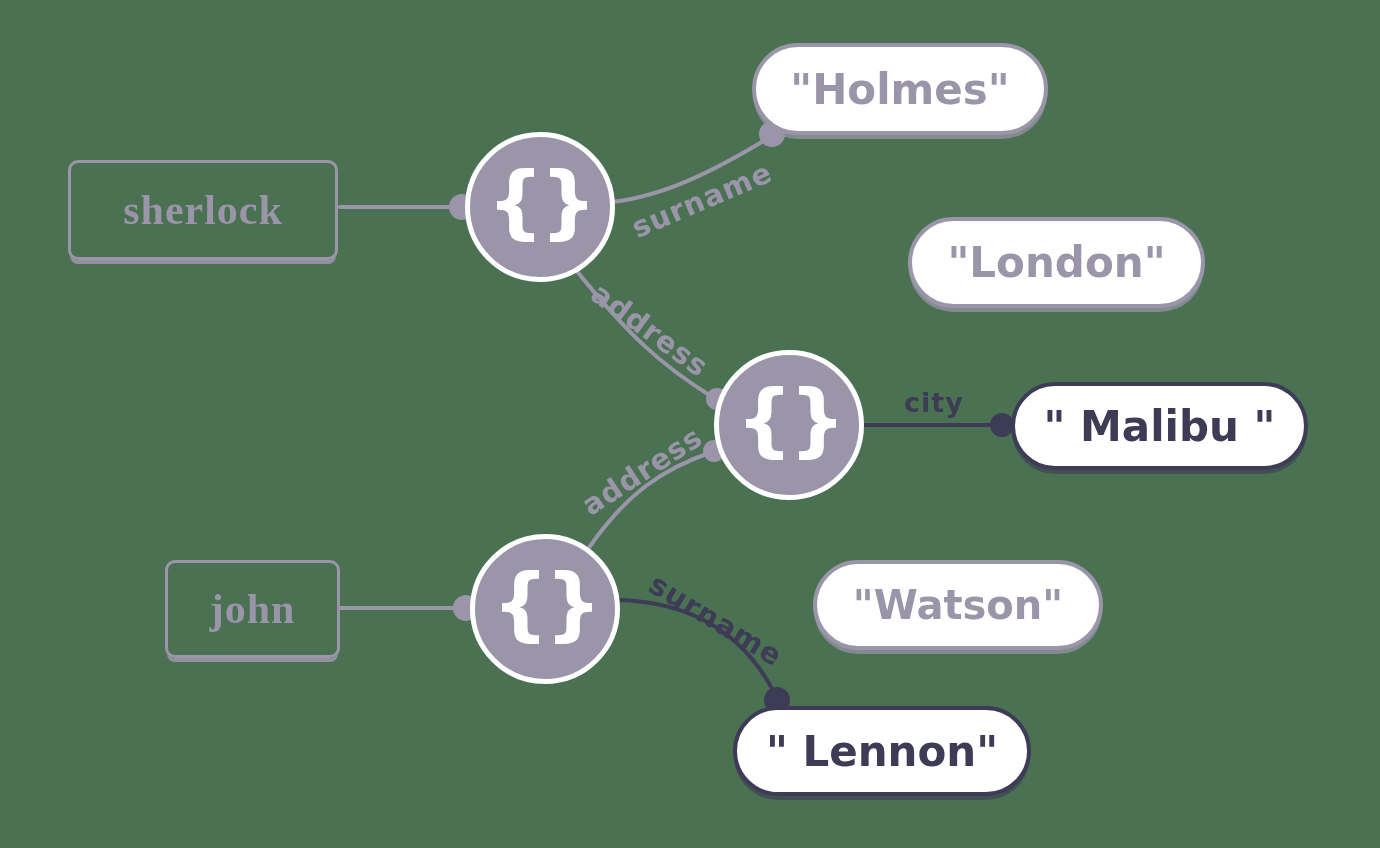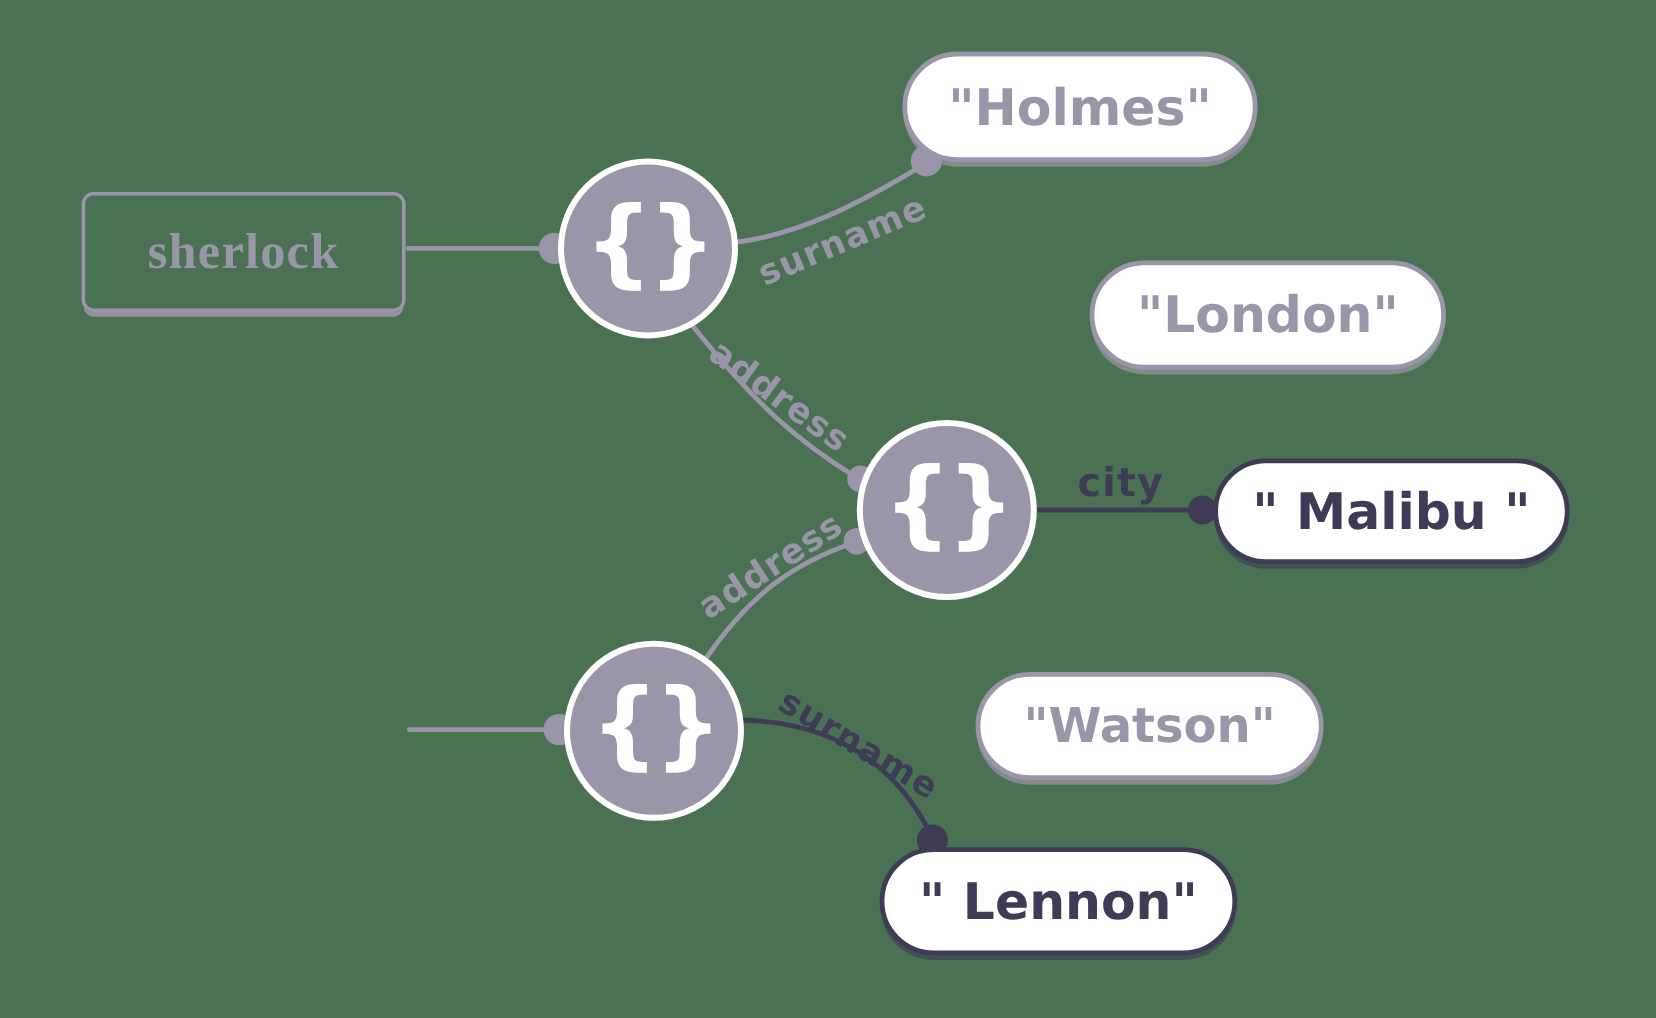--- a/index.html
+++ b/index.html
@@ -101,21 +101,21 @@
     letter-spacing: 1px;
     white-space: nowrap;
     pointer-events: none;
   }
   .edge-label.light { color: #9b95a9; }
   .edge-label.dark  { color: #3d3b55; }
   .edge-label.surname-1 { left: 702px; top: 200px; transform: translate(-50%,-50%) rotate(-23deg); }
   .edge-label.address-1 { left: 650px; top: 330px; transform: translate(-50%,-50%) rotate(36deg); }
   .edge-label.address-2 { left: 642px; top: 471px; transform: translate(-50%,-50%) rotate(-33deg); }
   .edge-label.surname-2 { left: 716px; top: 620px; transform: translate(-50%,-50%) rotate(31deg); }
-  .edge-label.city      { left: 934px; top: 402px; transform: translate(-50%,-50%); font-size: 33px; }
+  .edge-label.city      { left: 934px; top: 402px; transform: translate(-50%,-50%); font-size: 27px; }
 </style>
 </head>
 <body>
 
 <div class="stage">
 
   <svg class="edges-layer" viewBox="0 0 1380 848">
 
     <path class="edge" d="M 340 207 L 462 207" stroke="#9b95a9"></path>
     <path class="edge" d="M 612 202 C 665 196 716 170 770 137" stroke="#9b95a9"></path>
@@ -130,20 +130,23 @@
     <circle cx="772" cy="134" r="13" fill="#9b95a9"></circle>
     <circle cx="717" cy="399" r="11" fill="#9b95a9"></circle>
     <circle cx="714" cy="451" r="11" fill="#9b95a9"></circle>
     <circle cx="466" cy="608" r="13" fill="#9b95a9"></circle>
     <circle cx="777" cy="700" r="13" fill="#3d3b55"></circle>
     <circle cx="1002" cy="425" r="12" fill="#3d3b55"></circle>
   </svg>
 
   <div class="key-box sherlock">
     <span>sherlock</span>
+  </div>
+  <div class="key-box john">
+    <span>john</span>
   </div>
 
   <div class="obj-node n1">
     <span class="braces">{}</span>
   </div>
   <div class="obj-node n2">
     <span class="braces">{}</span>
   </div>
   <div class="obj-node n3">
     <span class="braces">{}</span>

